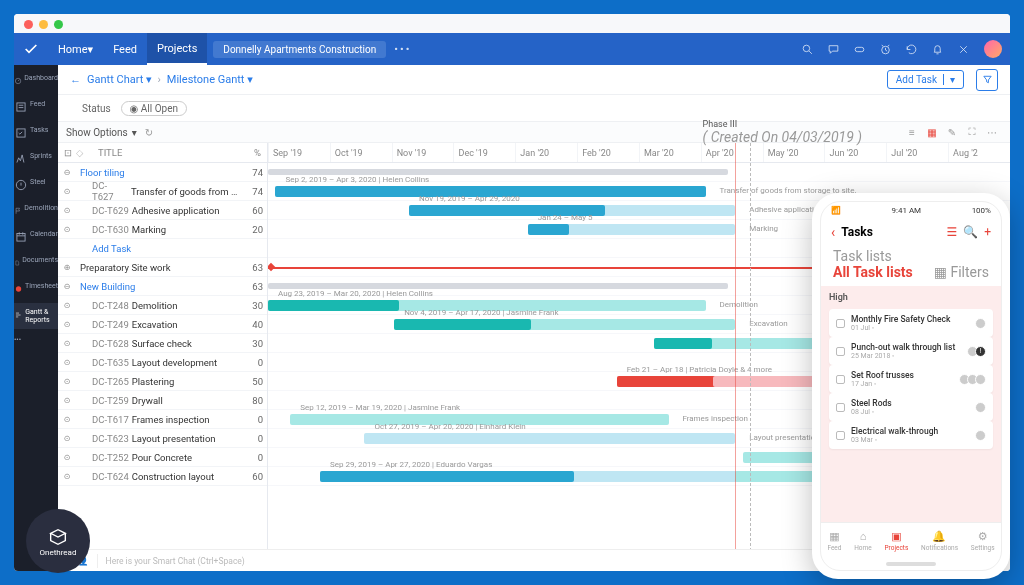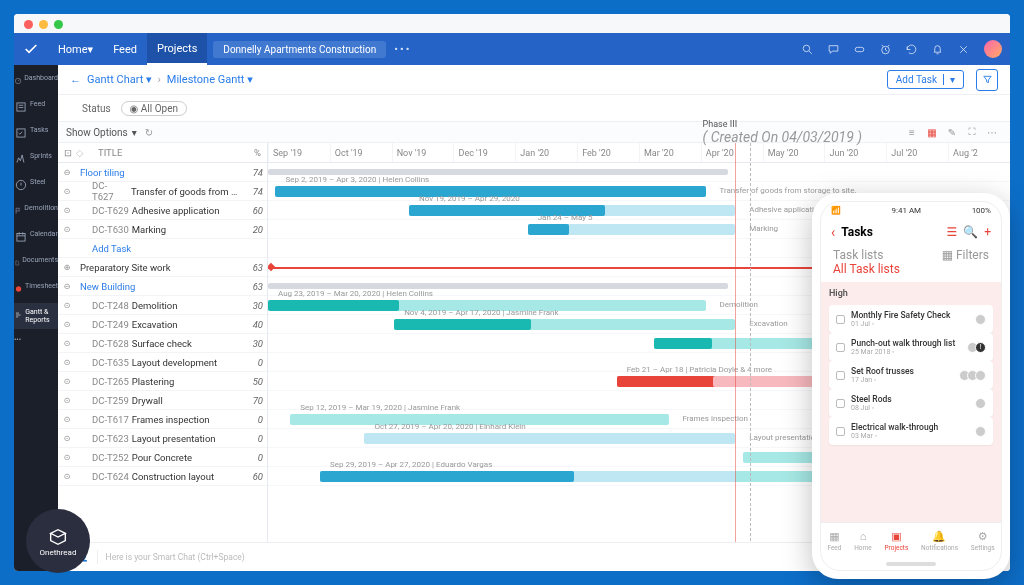--- a/index.html
+++ b/index.html
@@ -53,21 +53,21 @@
   .gantt{flex:1;display:flex;min-height:0;overflow:hidden;position:relative;}
   .gside{width:210px;border-right:1px solid #e6e9ef;display:flex;flex-direction:column;font-size:9.5px;}
   .ghead{display:flex;align-items:center;height:20px;border-bottom:1px solid #e6e9ef;color:#888;padding:0 6px;}
   .ghead .t{flex:1;margin-left:14px;}
   .ghead .p{width:22px;text-align:right;}
   .grow{display:flex;align-items:center;height:19px;border-bottom:1px solid #f2f4f7;padding:0 4px;color:#333;}
   .grow .exp{width:10px;color:#888;font-size:8px;text-align:center;}
   .grow .id{color:#888;margin-right:3px;}
   .grow .nm{white-space:nowrap;overflow:hidden;text-overflow:ellipsis;}
   .grow .t{flex:1;display:flex;align-items:center;overflow:hidden;}
-  .grow .p{width:22px;text-align:right;color:#666;font-style:italic;}
+  .grow .p{width:22px;text-align:right;color:#666;}
   .grow.link .nm{color:#2b7de9;}
   .grow.addt .nm{color:#2b7de9;}
   .gchart{flex:1;position:relative;overflow:hidden;}
   .months{display:flex;height:20px;border-bottom:1px solid #e6e9ef;font-size:9px;color:#888;}
   .months .m{flex:1;display:flex;align-items:center;justify-content:flex-start;padding-left:4px;border-left:1px solid #f2f4f7;}
   .rows{position:relative;}
   .rrow{height:19px;border-bottom:1px solid #f6f7fa;position:relative;}
   .bar{position:absolute;height:11px;top:4px;border-radius:2px;display:flex;align-items:center;}
   .bar.blue{background:#bfe6f3;}
   .bar .prog{height:100%;background:#2aa6d1;border-radius:2px;}
@@ -81,44 +81,44 @@
   .phaseline{position:absolute;top:0;bottom:0;border-left:1px dashed #bbb;}
   
   .phone{position:absolute;right:14px;bottom:6px;width:198px;height:386px;background:#fff;border-radius:26px;box-shadow:0 8px 30px rgba(0,0,0,.25);padding:8px;z-index:50;}
   .phone .scr{width:100%;height:100%;border-radius:20px;background:#fff;overflow:hidden;display:flex;flex-direction:column;border:1px solid #eee;}
   .phone .sbar{height:16px;display:flex;align-items:center;justify-content:space-between;padding:0 10px;font-size:8px;color:#333;}
   .phone .ttl{display:flex;align-items:center;height:28px;padding:0 10px;gap:6px;}
   .phone .ttl .back{color:#e8443a;font-size:14px;}
   .phone .ttl .h{font-weight:700;font-size:12px;}
   .phone .ttl .sp{flex:1;}
   .phone .ttl .ic{color:#e8443a;font-size:12px;}
-  .phone .sub{display:flex;align-items:flex-start;justify-content:space-between;padding:2px 12px 6px;font-size:12px;}
+  .phone .sub{display:flex;align-items:flex-end;justify-content:space-between;padding:2px 12px 6px;font-size:14px;}
   .phone .sub .l{display:flex;flex-direction:column;}
   .phone .sub .l .a{color:#999;}
-  .phone .sub .l .b{color:#e8443a;font-weight:400;}
+  .phone .sub .l .b{color:#e8443a;font-weight:700;}
   .phone .sub .f{color:#999;}
   .phone .list{flex:1;background:#fdecec;padding:6px 8px;display:flex;flex-direction:column;gap:5px;overflow:hidden;}
   .phone .sect{font-size:9px;color:#555;font-weight:600;margin-bottom:2px;}
   .phone .card{background:#fff;border-radius:4px;padding:5px 7px;display:flex;align-items:center;gap:6px;font-size:8px;box-shadow:0 1px 2px rgba(0,0,0,.05);}
   .phone .card .cb{width:9px;height:9px;border:1px solid #bbb;border-radius:2px;flex-shrink:0;}
   .phone .card .ct{flex:1;display:flex;flex-direction:column;}
   .phone .card .cn{color:#333;font-weight:500;font-size:8.5px;}
   .phone .card .cd{color:#aaa;font-size:7px;}
   .phone .card .av{display:flex;gap:-2px;}
   .phone .card .a{width:11px;height:11px;border-radius:50%;background:#ccc;border:1px solid #fff;margin-left:-3px;}
   .phone .tab{height:36px;border-top:1px solid #eee;display:flex;align-items:center;justify-content:space-around;font-size:6.5px;color:#aaa;}
   .phone .tab .ti{display:flex;flex-direction:column;align-items:center;gap:1px;}
   .phone .tab .ti.act{color:#e8443a;}
   .phone .home{height:12px;display:flex;align-items:center;justify-content:center;}
   .phone .home .b{width:50px;height:4px;background:#ddd;border-radius:3px;}
   
   .badge{position:absolute;left:26px;bottom:12px;width:64px;height:64px;border-radius:50%;background:#2a2e3f;display:flex;flex-direction:column;align-items:center;justify-content:center;color:#fff;font-size:8px;z-index:60;}
   .badge svg{width:22px;height:22px;stroke:#fff;fill:none;stroke-width:1.5;}
   
-  .chatbar{position:absolute;left:56px;right:0;bottom:0;height:29px;border-top:1px solid #eee;display:flex;align-items:center;font-size:8.5px;color:#bbb;padding:0 8px;gap:8px;background:#fff;}
+  .chatbar{position:absolute;left:56px;right:0;bottom:0;height:22px;border-top:1px solid #eee;display:flex;align-items:center;font-size:8.5px;color:#bbb;padding:0 8px;gap:8px;background:#fff;}
 </style>
 </head>
 <body>
 
 <div class="frame">
   <div class="traffic">
     <div class="dot r"></div>
     <div class="dot y"></div>
     <div class="dot g"></div>
   </div>
@@ -382,21 +382,21 @@
                   <span class="nm">Plastering</span>
                 </span>
                 <span class="p">50</span>
               </div>
               <div class="grow">
                 <span class="exp">⊙</span>
                 <span class="t" style="padding-left:20px;">
                   <span class="id">DC-T259</span>
                   <span class="nm">Drywall</span>
                 </span>
-                <span class="p">70</span>
+                <span class="p">80</span>
               </div>
               <div class="grow">
                 <span class="exp">⊙</span>
                 <span class="t" style="padding-left:20px;">
                   <span class="id">DC-T617</span>
                   <span class="nm">Frames inspection</span>
                 </span>
                 <span class="p">0</span>
               </div>
               <div class="grow">

